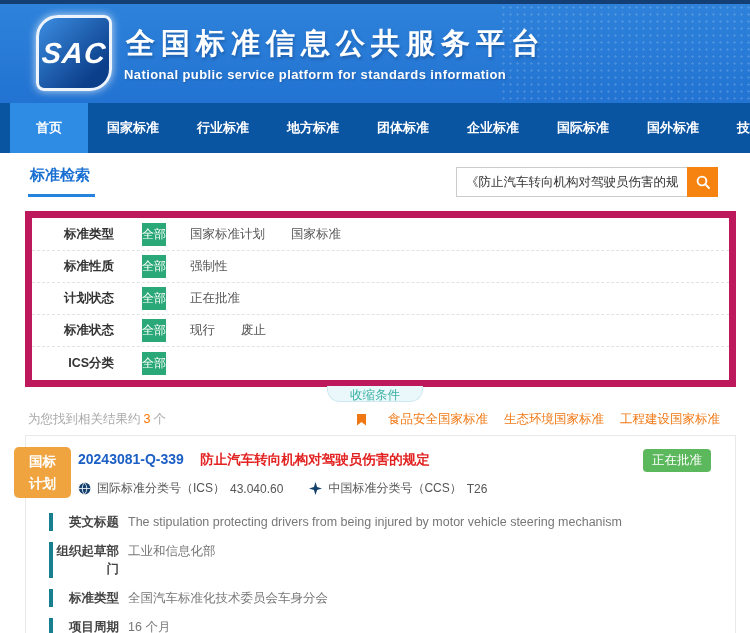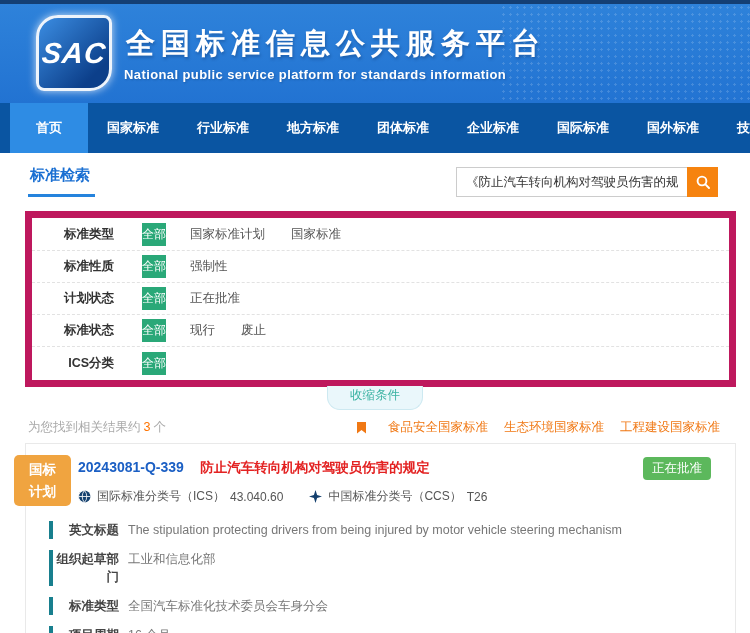--- a/index.html
+++ b/index.html
@@ -53,21 +53,21 @@
     border-bottom:1px dashed #e2e2e2; }
   .filter-row:last-child { border-bottom:none; }
   .filter-label { width:68px; text-align:right; font-size:12.5px;
     font-weight:700; color:#333; }
   .all-btn { margin-left:28px; background:#2aa878; color:#fff; font-size:12px;
     padding:3px 0; border-radius:0; border:none; cursor:pointer;
     font-family:inherit; }
   .filter-opts { margin-left:24px; display:flex; }
   .filter-opt { font-size:12.5px; color:#555; margin-right:26px; cursor:pointer; }
 
-  .collapse-tab { margin:-1px auto 4px; width:96px; height:24px;
+  .collapse-tab { margin:-1px auto 4px; width:96px; height:16px;
     background:#eaf7fb; border:1px solid #cde9f1; border-top:none;
     border-radius:0 0 13px 13px; text-align:center; line-height:18px;
     font-size:12.5px; color:#3cb3a3; cursor:pointer; }
 
   
   .meta-row { margin:9px 30px 7px 28px; display:flex;
     justify-content:space-between; align-items:center; }
   .meta-left { font-size:12.5px; color:#a9a9a9; }
   .meta-count { color:#ff7300; margin:0 3px; }
   .meta-links { display:flex; align-items:center; }

